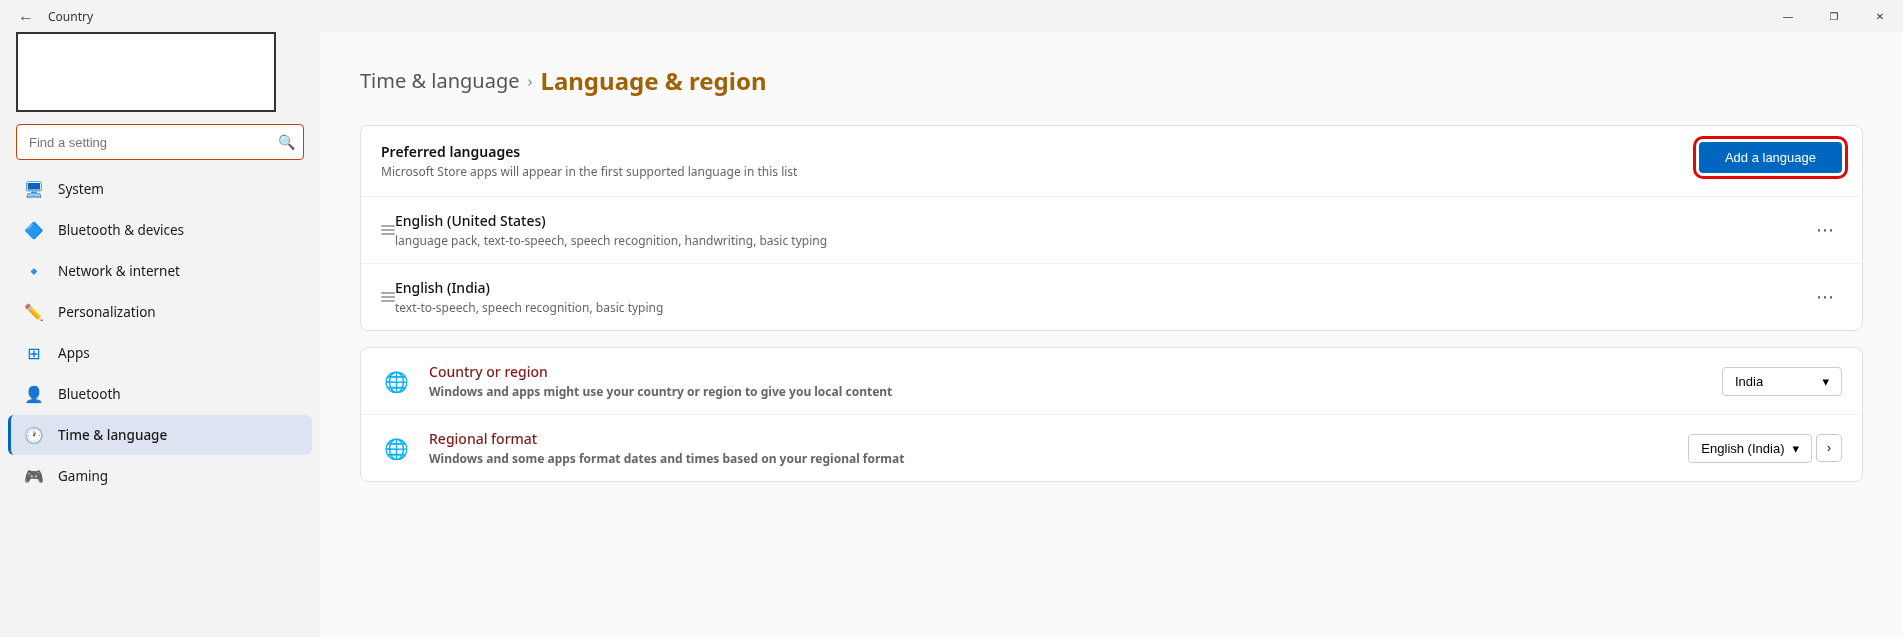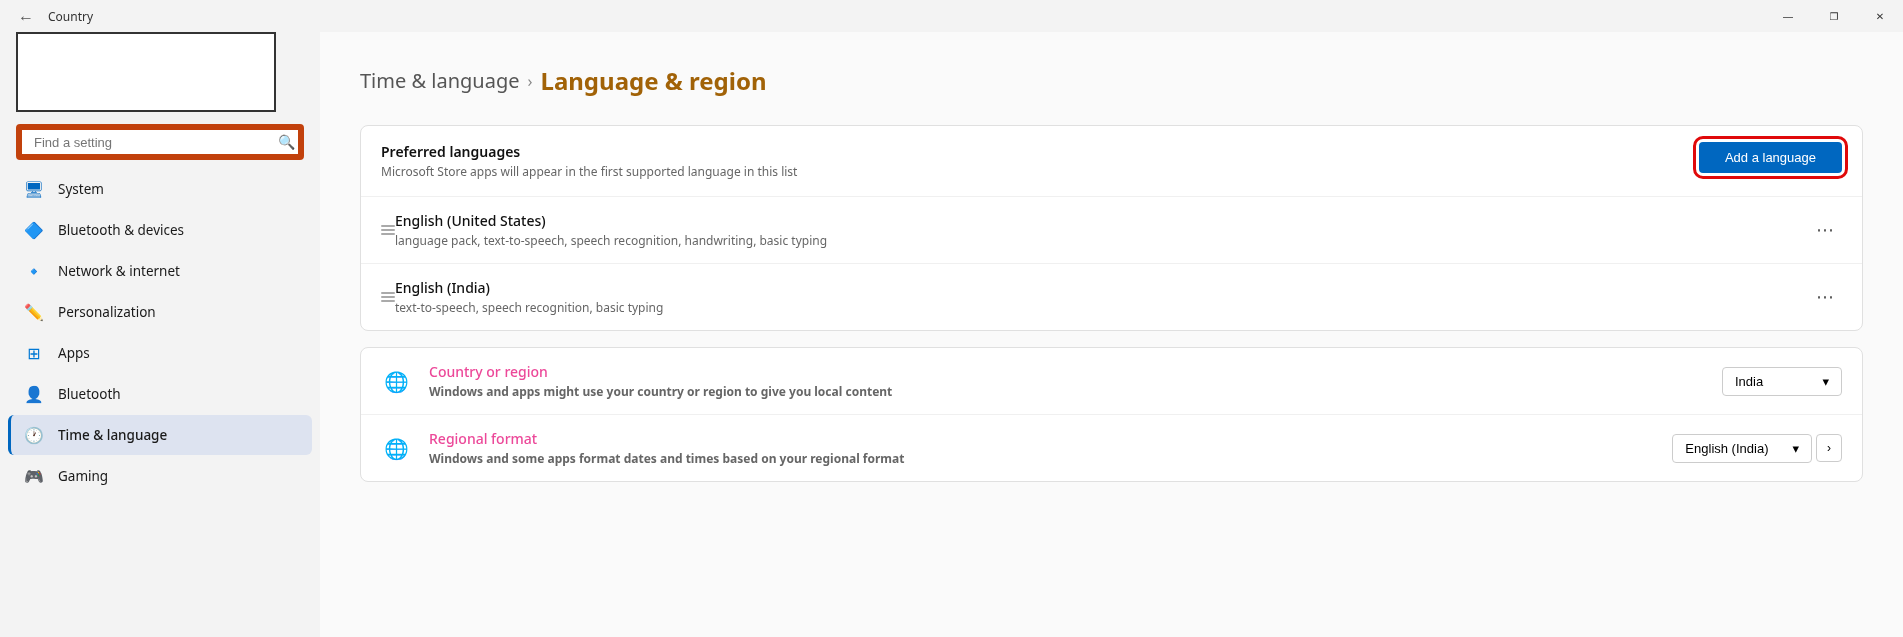--- a/index.html
+++ b/index.html
@@ -77,21 +77,21 @@
 
     .search-box {
       margin: 0 16px 8px 16px;
       position: relative;
       display: flex;
       align-items: center;
     }
     .search-input {
       width: 100%;
       height: 36px;
-      border: 6px solid #c2410c;
+      border: 1px solid #c2410c;
       border-radius: 4px;
       padding: 0 36px 0 12px;
       font-size: 13px;
       background: white;
       outline: none;
     }
     .search-icon-btn {
       position: absolute;
       right: 8px;
       background: none;
@@ -280,21 +280,21 @@
       align-items: center;
       justify-content: center;
       font-size: 20px;
       color: #555;
     }
 
     .region-info { flex: 1; }
     .region-name {
       font-size: 14px;
       font-weight: 500;
-      color: #ec4899;
+      color: #7f1d1d;
       margin-bottom: 2px;
     }
     .region-desc {
       font-size: 12px;
       color: #666;
       font-weight: bold;
     }
 
     .region-select {
       display: flex;
@@ -304,21 +304,21 @@
 
     .dropdown-btn {
       background: white;
       border: 1px solid #ccc;
       border-radius: 4px;
       padding: 6px 12px;
       font-size: 13px;
       cursor: pointer;
       display: flex;
       align-items: center;
-      gap: 24px;
+      gap: 8px;
       min-width: 120px;
       justify-content: space-between;
     }
 
     .expand-btn {
       background: white;
       border: 1px solid #ccc;
       border-radius: 4px;
       padding: 6px 10px;
       font-size: 12px;

